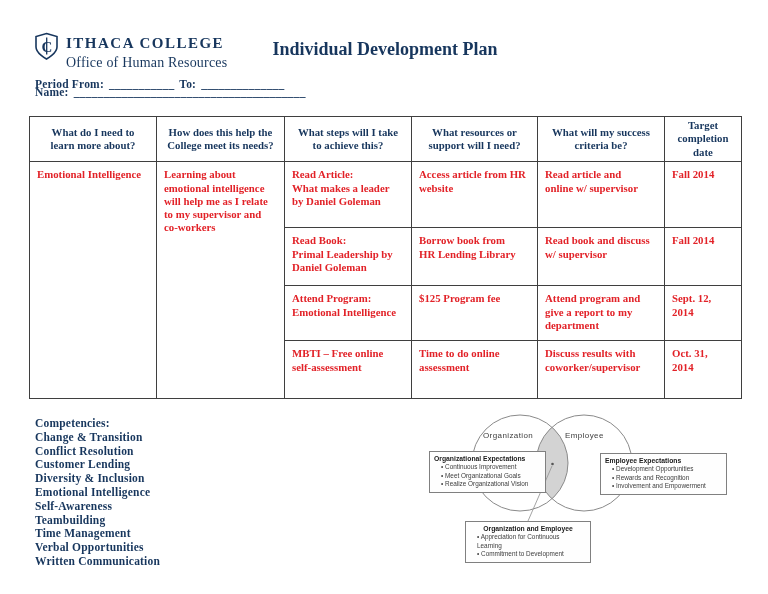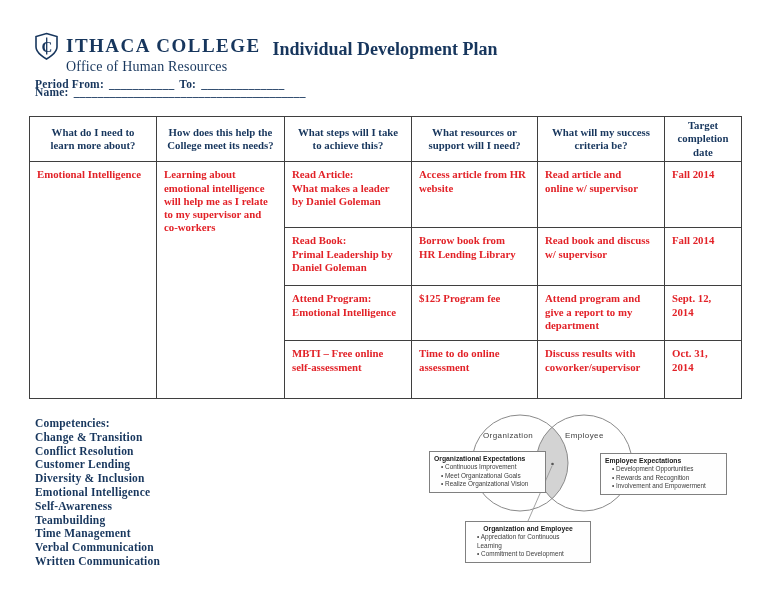--- a/index.html
+++ b/index.html
@@ -10,21 +10,21 @@
   :root{
     --navy:#17365d;
     --red:#e22228;
     --border:#3f3f3f;
     --gray:#808080;
   }
   
   .logo-wrap{position:absolute;left:34px;top:32px;display:flex;align-items:flex-start;}
   .logo-text{margin-left:7px;}
   .college-name{
-    font-size:19px;font-weight:bold;color:var(--navy);
+    font-size:15px;font-weight:bold;color:var(--navy);
     letter-spacing:1.5px;line-height:1;margin-top:4px;
   }
   .office-name{font-size:14px;color:var(--navy);margin-top:4px;letter-spacing:.2px;}
   .doc-title{
     position:absolute;left:250px;top:39px;width:270px;text-align:center;
     font-size:18px;font-weight:bold;color:var(--navy);
   }
   .form-line{
     position:absolute;left:35px;font-size:11.5px;font-weight:bold;color:var(--navy);
     white-space:nowrap;letter-spacing:.2px;
@@ -182,21 +182,21 @@
 <div class="competencies">
   <div>Competencies:</div>
   <div>Change &amp; Transition</div>
   <div>Conflict Resolution</div>
   <div>Customer Lending</div>
   <div>Diversity &amp; Inclusion</div>
   <div>Emotional Intelligence</div>
   <div>Self-Awareness</div>
   <div>Teambuilding</div>
   <div>Time Management</div>
-  <div>Verbal Communication</div>
+  <div>Verbal Opportunities</div>
   <div>Written Communication</div>
 </div>
 
 <div class="venn">
   <svg width="330" height="170" viewBox="0 0 330 170">
     <defs>
       <clipPath id="leftclip">
           <circle cx="95" cy="63" r="48"></circle>
         </clipPath>
     </defs>

